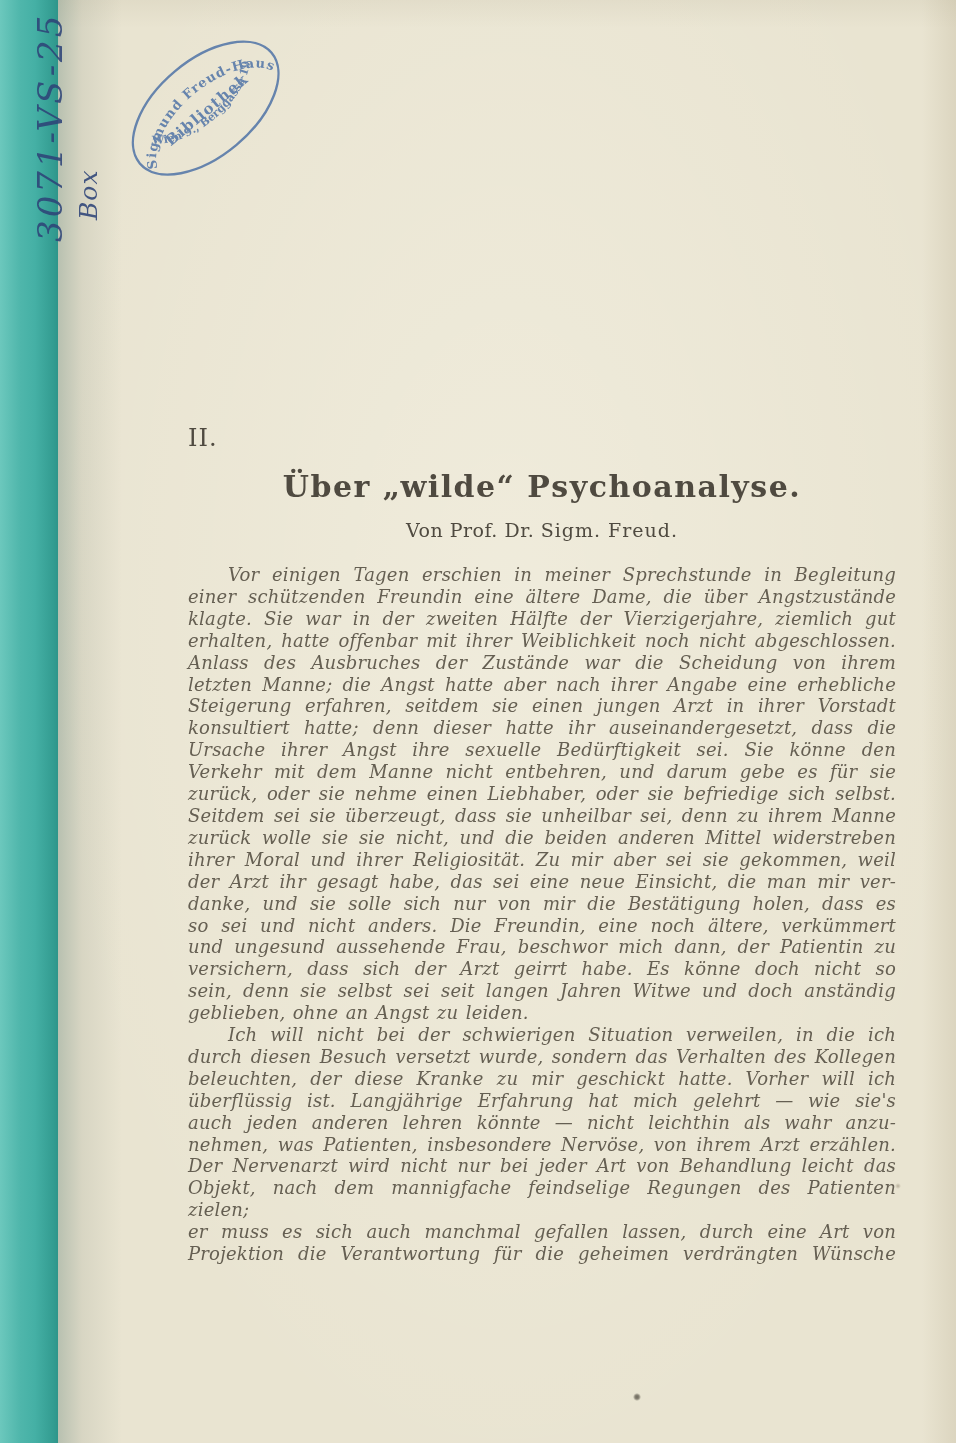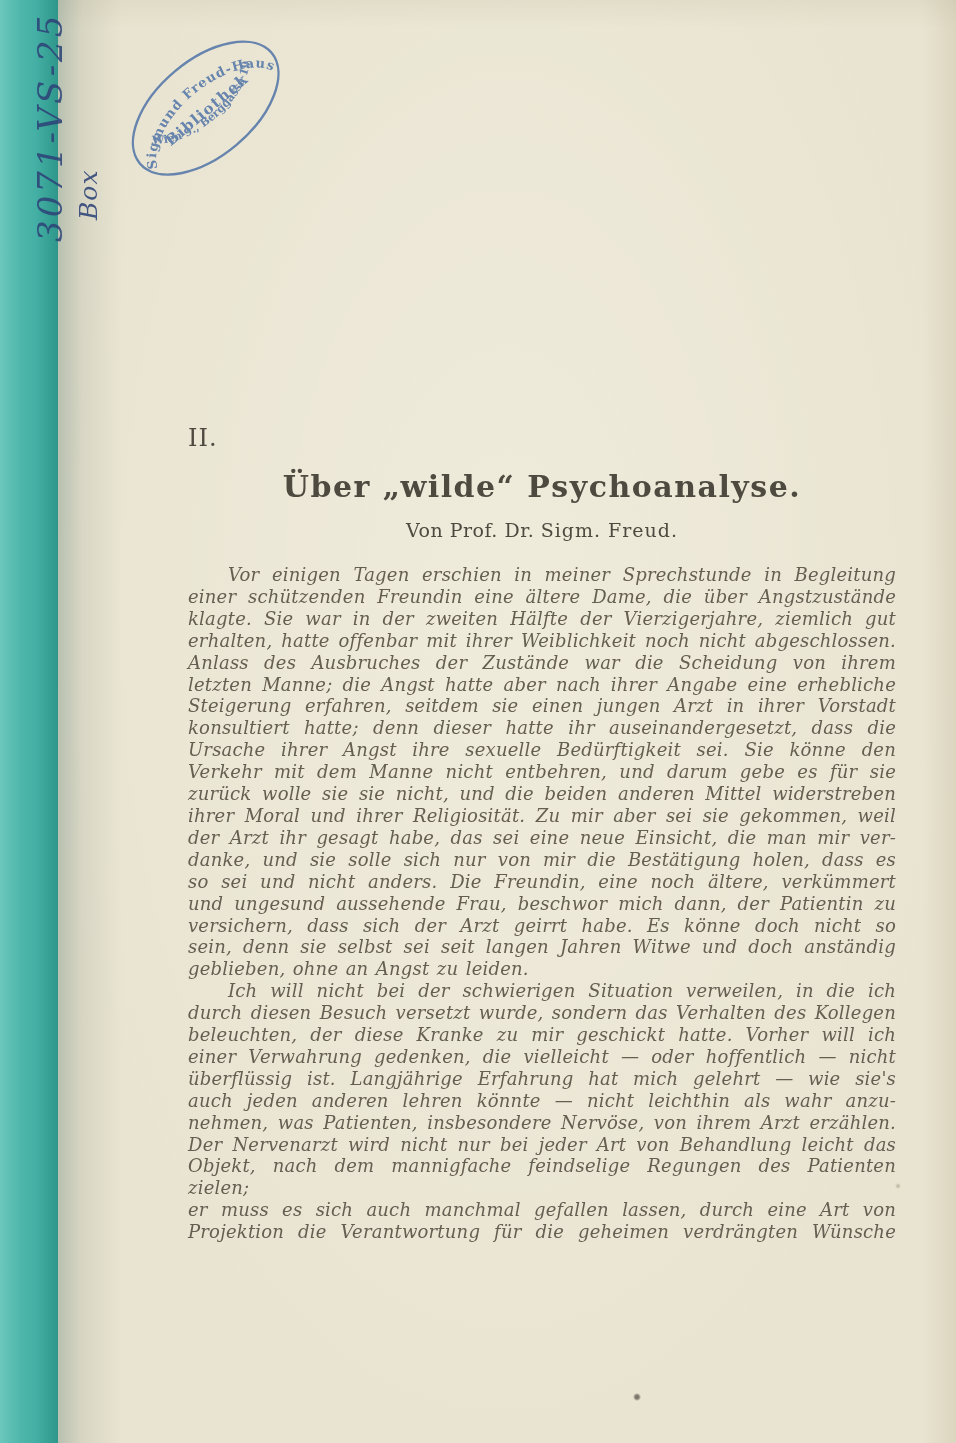--- a/index.html
+++ b/index.html
@@ -124,35 +124,36 @@
             <div class="line first">Vor einigen Tagen erschien in meiner Sprechstunde in Begleitung</div>
             <div class="line">einer schützenden Freundin eine ältere Dame, die über Angstzustände</div>
             <div class="line">klagte.  Sie war in der zweiten Hälfte der Vierzigerjahre, ziemlich gut</div>
             <div class="line">erhalten, hatte offenbar mit ihrer Weiblichkeit noch nicht abgeschlossen.</div>
             <div class="line">Anlass des Ausbruches der Zustände war die Scheidung von ihrem</div>
             <div class="line">letzten Manne; die Angst hatte aber nach ihrer Angabe eine erhebliche</div>
             <div class="line">Steigerung erfahren, seitdem sie einen jungen Arzt in ihrer Vorstadt</div>
             <div class="line">konsultiert hatte; denn dieser hatte ihr auseinandergesetzt, dass die</div>
             <div class="line">Ursache ihrer Angst ihre sexuelle Bedürftigkeit sei.  Sie könne den</div>
             <div class="line">Verkehr mit dem Manne nicht entbehren, und darum gebe es für sie</div>
+            <div class="line">zurück, oder sie nehme einen Liebhaber, oder sie befriedige sich selbst.</div>
+            <div class="line">Seitdem sei sie überzeugt, dass sie unheilbar sei, denn zu ihrem Manne</div>
             <div class="line">zurück wolle sie sie nicht, und die beiden anderen Mittel widerstreben</div>
             <div class="line">ihrer Moral und ihrer Religiosität.  Zu mir aber sei sie gekommen, weil</div>
             <div class="line">der Arzt ihr gesagt habe, das sei eine neue Einsicht, die man mir ver-</div>
             <div class="line">danke, und sie solle sich nur von mir die Bestätigung holen, dass es</div>
             <div class="line">so sei und nicht anders.  Die Freundin, eine noch ältere, verkümmert</div>
             <div class="line">und ungesund aussehende Frau, beschwor mich dann, der Patientin zu</div>
             <div class="line">versichern, dass sich der Arzt geirrt habe.  Es könne doch nicht so</div>
             <div class="line">sein, denn sie selbst sei seit langen Jahren Witwe und doch anständig</div>
             <div class="line ragged">geblieben, ohne an Angst zu leiden.</div>
           </div>
           <div class="para">
             <div class="line first">Ich will nicht bei der schwierigen Situation verweilen, in die ich</div>
             <div class="line">durch diesen Besuch versetzt wurde, sondern das Verhalten des Kollegen</div>
             <div class="line">beleuchten, der diese Kranke zu mir geschickt hatte.  Vorher will ich</div>
-            <div class="line">einer Verwahrung gedenken, die vielleicht — oder hoffentlich — nicht</div>
             <div class="line">überflüssig ist.  Langjährige Erfahrung hat mich gelehrt — wie sie's</div>
             <div class="line">auch jeden anderen lehren könnte — nicht leichthin als wahr anzu-</div>
             <div class="line">nehmen, was Patienten, insbesondere Nervöse, von ihrem Arzt erzählen.</div>
             <div class="line">Der Nervenarzt wird nicht nur bei jeder Art von Behandlung leicht das</div>
             <div class="line">Objekt, nach dem mannigfache feindselige Regungen des Patienten zielen;</div>
             <div class="line">er muss es sich auch manchmal gefallen lassen, durch eine Art von</div>
             <div class="line">Projektion die Verantwortung für die geheimen verdrängten Wünsche</div>
           </div>
         </div>
     </div>

